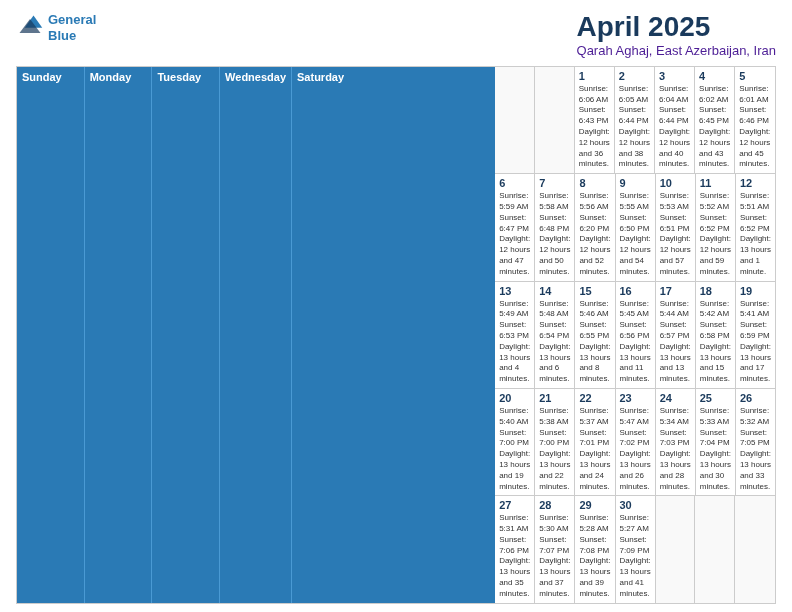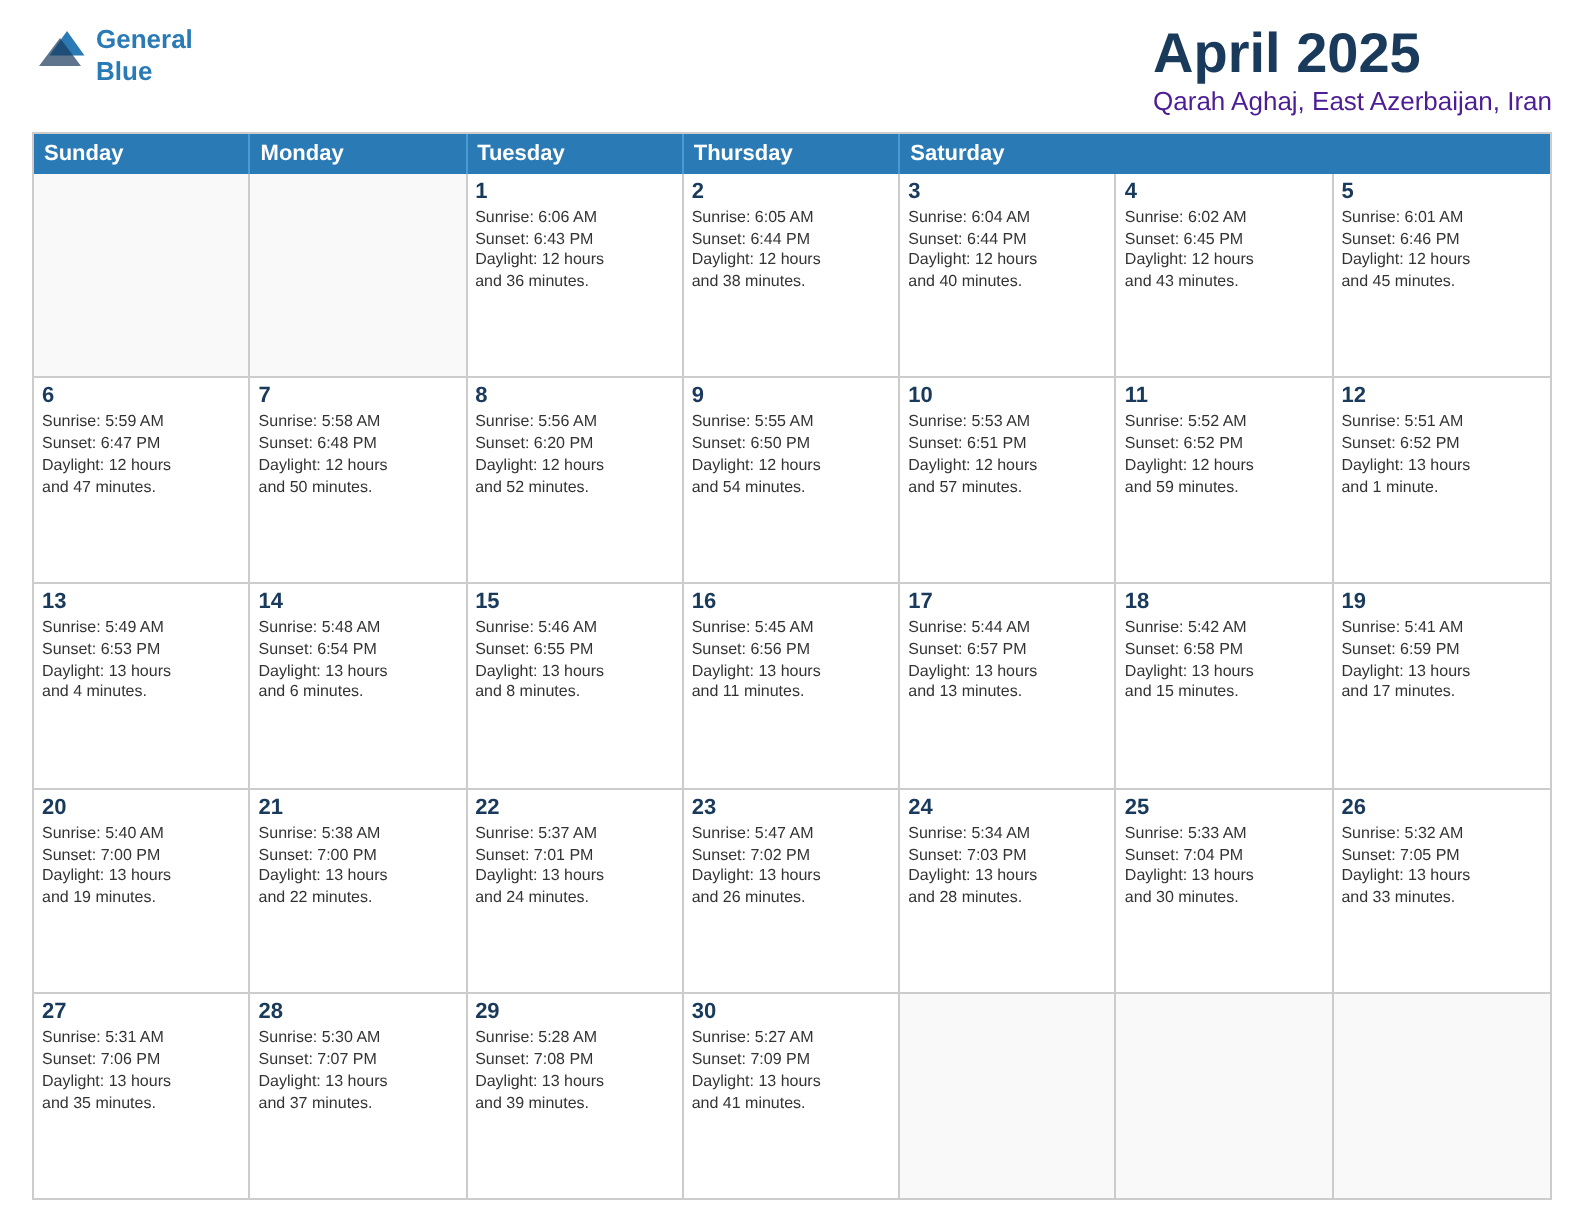--- a/index.html
+++ b/index.html
@@ -49,21 +49,21 @@
       color: #1a3a5c;
       line-height: 1.1;
     }
     .location {
       font-size: 13px;
       color: #4c1d95;
     }
     .calendar {
       flex: 1;
       display: flex;
-      flex-direction: column;
+      flex-direction: row;
       border: 1px solid #ccc;
     }
     .cal-header {
       display: grid;
       grid-template-columns: repeat(7, 1fr);
       background: #2a7ab5;
     }
     .cal-header-cell {
       color: #fff;
       font-size: 11px;
@@ -128,21 +128,21 @@
       <div class="month-title">April 2025</div>
       <div class="location">Qarah Aghaj, East Azerbaijan, Iran</div>
     </div>
   </div>
 
   <div class="calendar">
     <div class="cal-header">
     <div class="cal-header-cell">Sunday</div>
         <div class="cal-header-cell">Monday</div>
         <div class="cal-header-cell">Tuesday</div>
-        <div class="cal-header-cell">Thursday</div>
+        <div class="cal-header-cell">Wednesday</div>
         <div class="cal-header-cell">Saturday</div>
       </div>
     <div class="cal-body">
     <div class="cal-row">
           <div class="cal-cell empty"></div>
           <div class="cal-cell empty"></div>
           <div class="cal-cell">
             <span class="day-num">1</span>
             <span class="cell-line">Sunrise: 6:06 AM</span>
             <span class="cell-line">Sunset: 6:43 PM</span>

